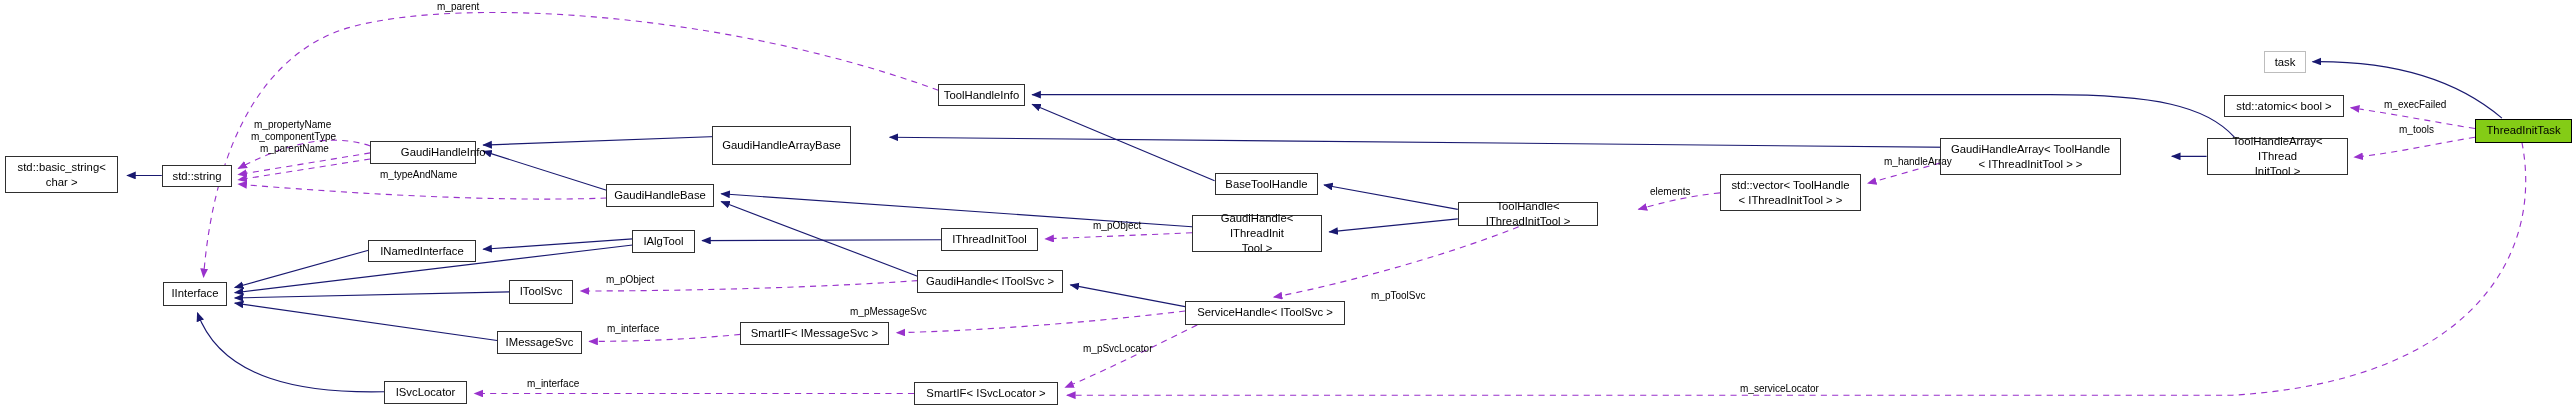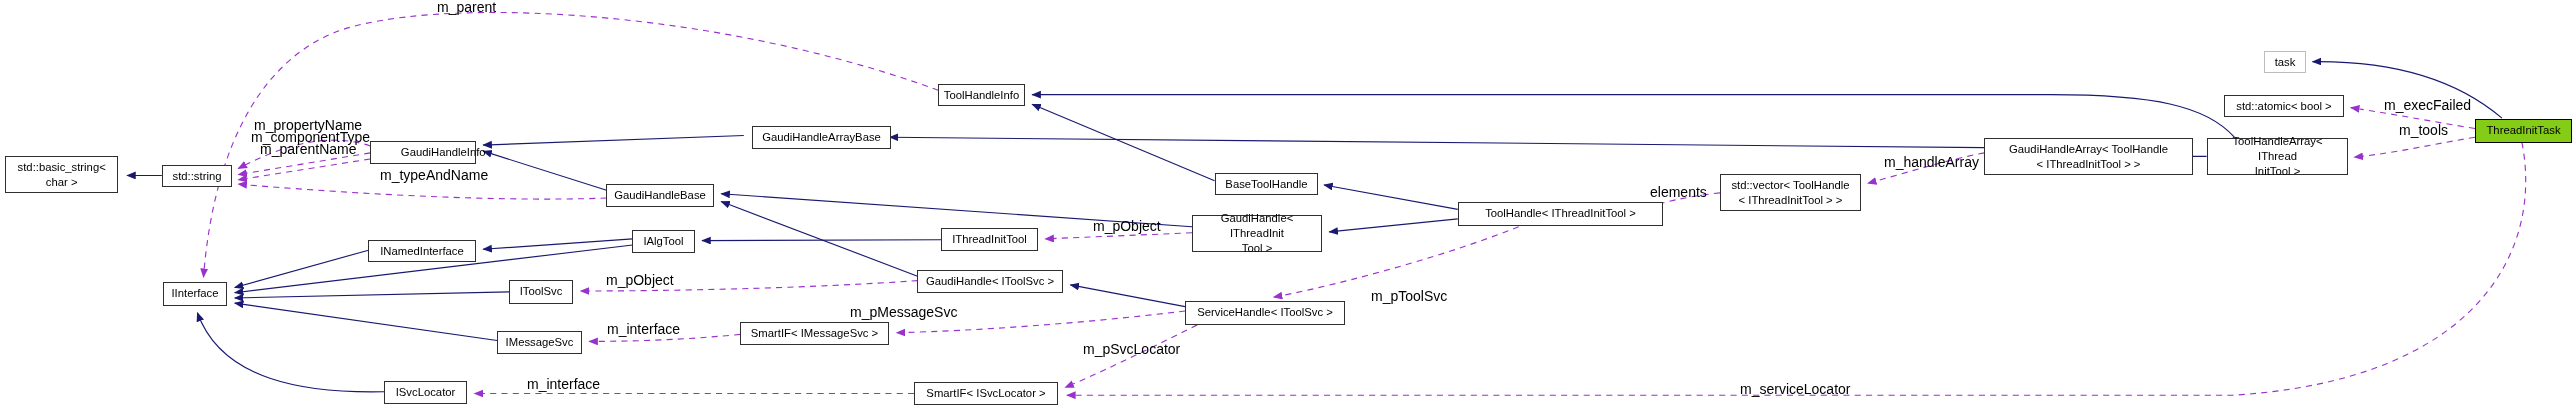--- a/index.html
+++ b/index.html
@@ -24,21 +24,21 @@
     white-space:pre-line;
     padding:0.9px 3.5px;
     z-index:2;
   }
   .node.highlight{background:#84cc16;border:1.7px solid #000000;}
   .node.external{border:0.9px solid #bdbdbd;}
   .node.bold-border{border:1.7px solid #2f2f2f;}
   .edge-label{
     position:absolute;
     color:#000000;
-    font-size:14px;
+    font-size:10px;
     line-height:12px;
     white-space:nowrap;
     z-index:3;
     background:transparent;
   }
 </style>
 </head>
 <body>
 
 <div id="canvas">
@@ -95,40 +95,40 @@
       <path d="M2849,158 C2800,166 2758,176 2710,181" marker-end="url(#arrP)"></path>
       <path d="M2903,164 C2928,290 2850,438 2570,455 L1228,455" marker-end="url(#arrP)"></path>
     </g>
   </svg>
 
   <div class="node" style="left:5.2px;top:156px;width:113px;height:37px;">std::basic_string&lt;
 char &gt;</div>
   <div class="node" style="left:162px;top:165px;width:70px;height:22px;">std::string</div>
   <div class="node" style="left:370px;top:141px;width:106px;height:22.6px;padding-left:44px;">GaudiHandleInfo</div>
   <div class="node" style="left:606px;top:184px;width:108px;height:22.6px;">GaudiHandleBase</div>
-  <div class="node" style="left:752px;top:126px;width:139px;height:23px;">GaudiHandleArrayBase</div>
+  <div class="node" style="left:712px;top:126px;width:139px;height:39px;">GaudiHandleArrayBase</div>
   <div class="node" style="left:938px;top:84px;width:87px;height:22px;">ToolHandleInfo</div>
   <div class="node" style="left:163px;top:282px;width:64px;height:23.5px;">IInterface</div>
   <div class="node" style="left:368px;top:240px;width:108px;height:22px;">INamedInterface</div>
   <div class="node" style="left:632px;top:230px;width:63px;height:22.6px;">IAlgTool</div>
   <div class="node" style="left:941px;top:228px;width:97px;height:22.6px;">IThreadInitTool</div>
   <div class="node" style="left:509px;top:280px;width:64px;height:23.5px;">IToolSvc</div>
   <div class="node" style="left:497px;top:331px;width:85px;height:22.6px;">IMessageSvc</div>
   <div class="node" style="left:384px;top:381px;width:83px;height:22.6px;">ISvcLocator</div>
   <div class="node" style="left:740px;top:322px;width:149px;height:22.6px;">SmartIF&lt; IMessageSvc &gt;</div>
   <div class="node" style="left:914px;top:382px;width:144px;height:22.6px;">SmartIF&lt; ISvcLocator &gt;</div>
   <div class="node" style="left:917px;top:270px;width:146px;height:22.6px;">GaudiHandle&lt; IToolSvc &gt;</div>
   <div class="node" style="left:1192px;top:215px;width:130px;height:37px;">GaudiHandle&lt; IThreadInit
 Tool &gt;</div>
   <div class="node" style="left:1215px;top:173px;width:103px;height:22px;">BaseToolHandle</div>
   <div class="node bold-border" style="left:1185px;top:301px;width:160px;height:23.5px;">ServiceHandle&lt; IToolSvc &gt;</div>
-  <div class="node" style="left:1458px;top:202px;width:205px;height:23.5px;">ToolHandle&lt; IThreadInitTool &gt;</div>
+  <div class="node" style="left:1458px;top:202px;width:140px;height:23.5px;">ToolHandle&lt; IThreadInitTool &gt;</div>
   <div class="node" style="left:1720px;top:174px;width:141px;height:37px;">std::vector&lt; ToolHandle
 &lt; IThreadInitTool &gt; &gt;</div>
-  <div class="node" style="left:1984px;top:138px;width:209px;height:37px;">GaudiHandleArray&lt; ToolHandle
+  <div class="node" style="left:1940px;top:138px;width:181px;height:37px;">GaudiHandleArray&lt; ToolHandle
 &lt; IThreadInitTool &gt; &gt;</div>
   <div class="node" style="left:2207px;top:138px;width:141px;height:37px;">ToolHandleArray&lt; IThread
 InitTool &gt;</div>
   <div class="node external" style="left:2264px;top:51px;width:42px;height:22px;">task</div>
   <div class="node" style="left:2224px;top:95px;width:120px;height:22px;">std::atomic&lt; bool &gt;</div>
   <div class="node highlight" style="left:2475px;top:119px;width:97px;height:23.5px;">ThreadInitTask</div>
 
   <div class="edge-label" style="left:437px;top:0.9px;">m_parent</div>
   <div class="edge-label" style="left:254px;top:119px;">m_propertyName</div>
   <div class="edge-label" style="left:251px;top:131px;">m_componentType</div>

